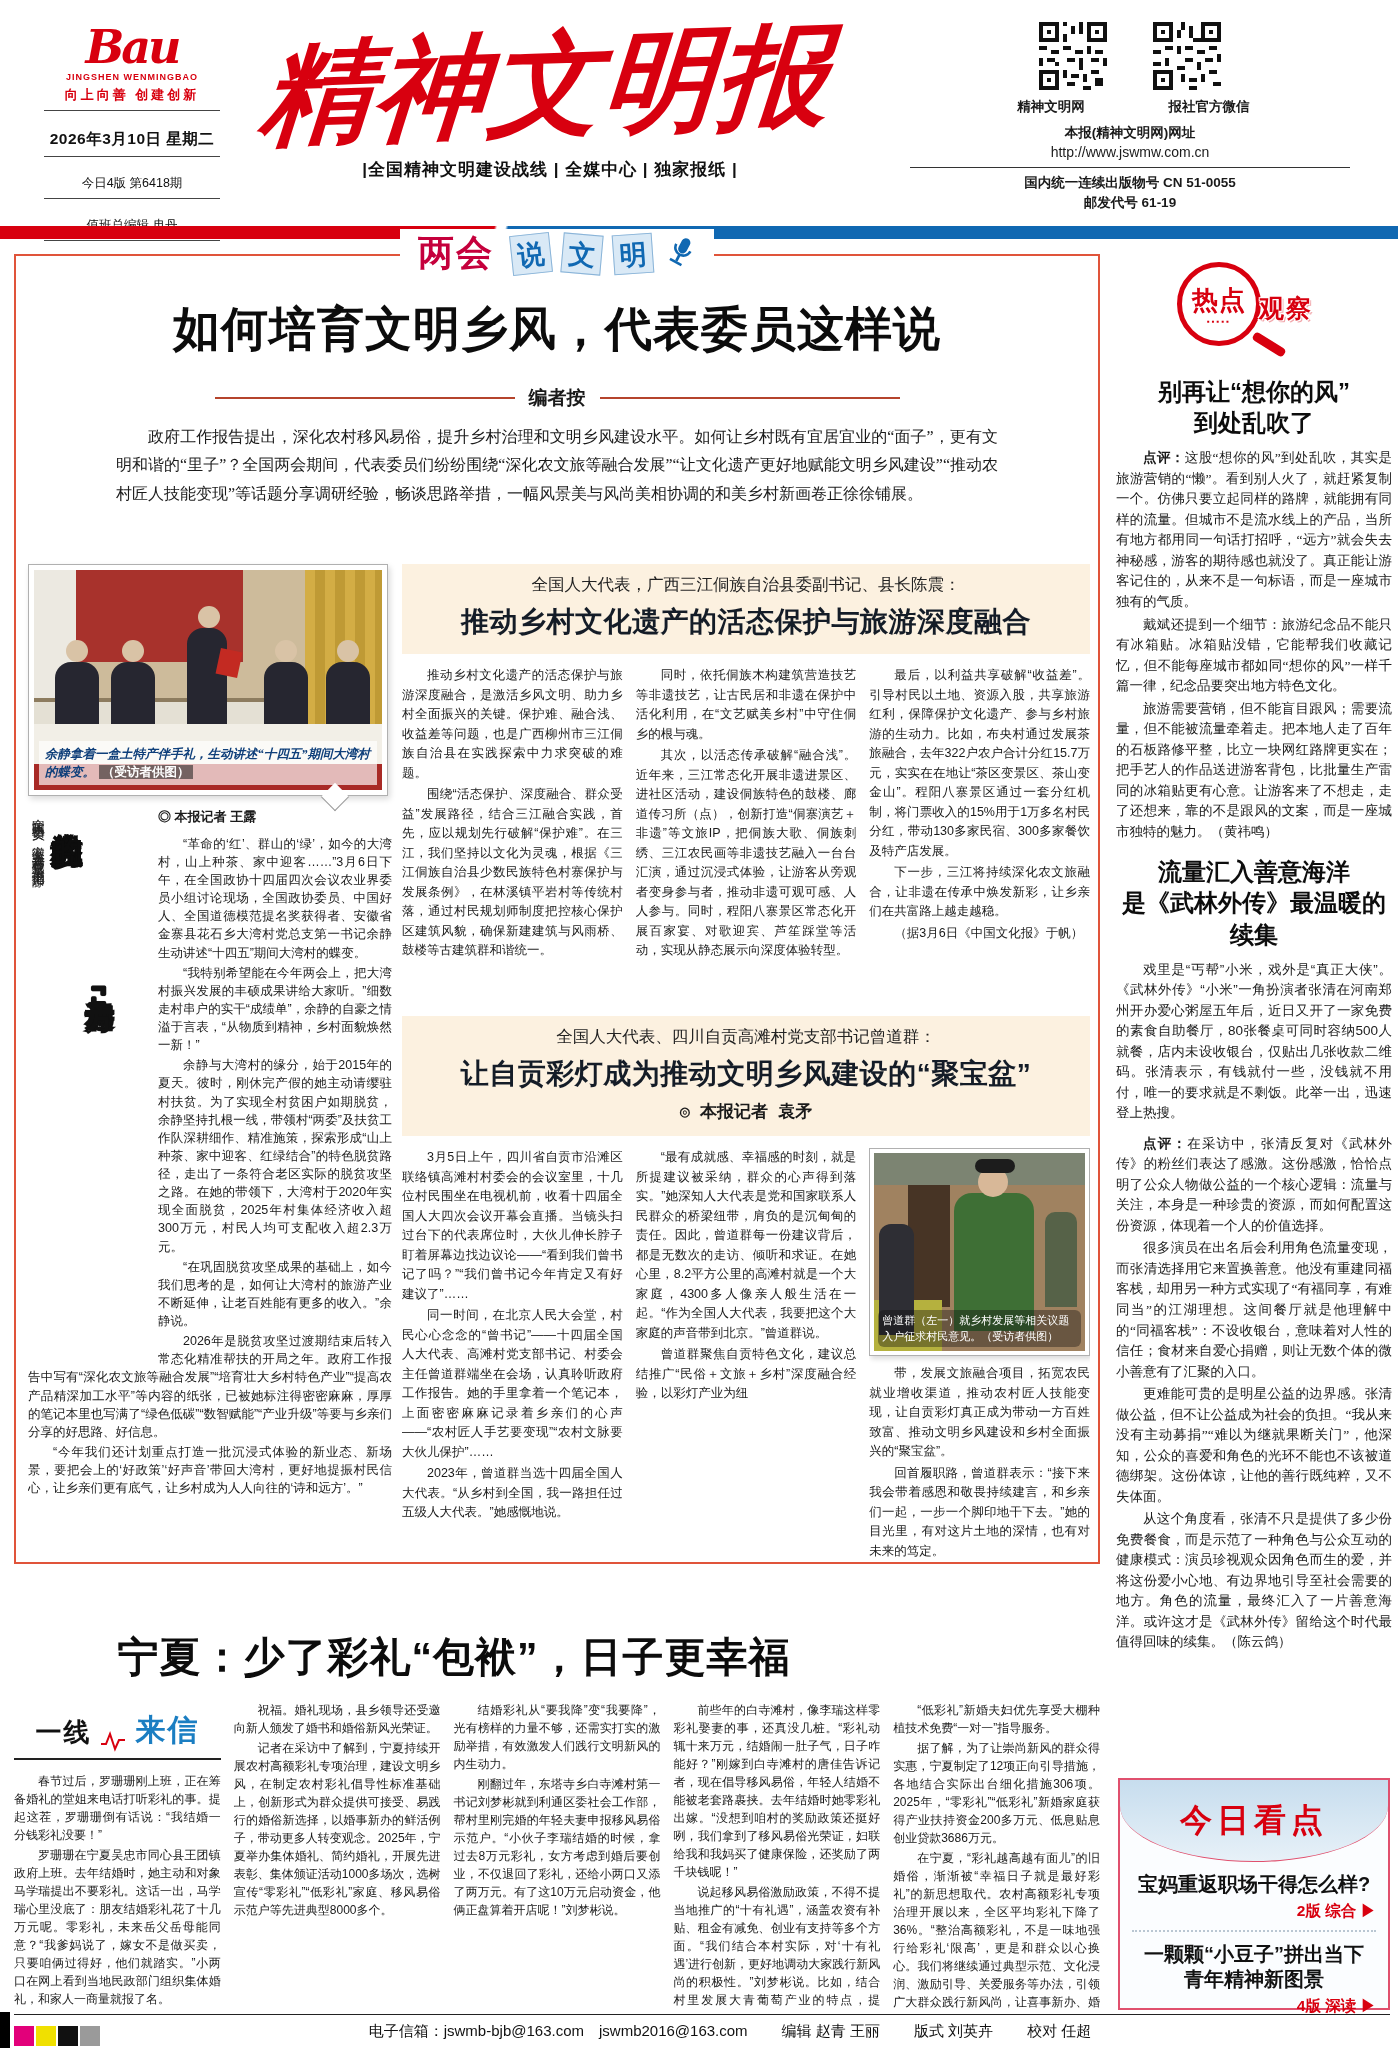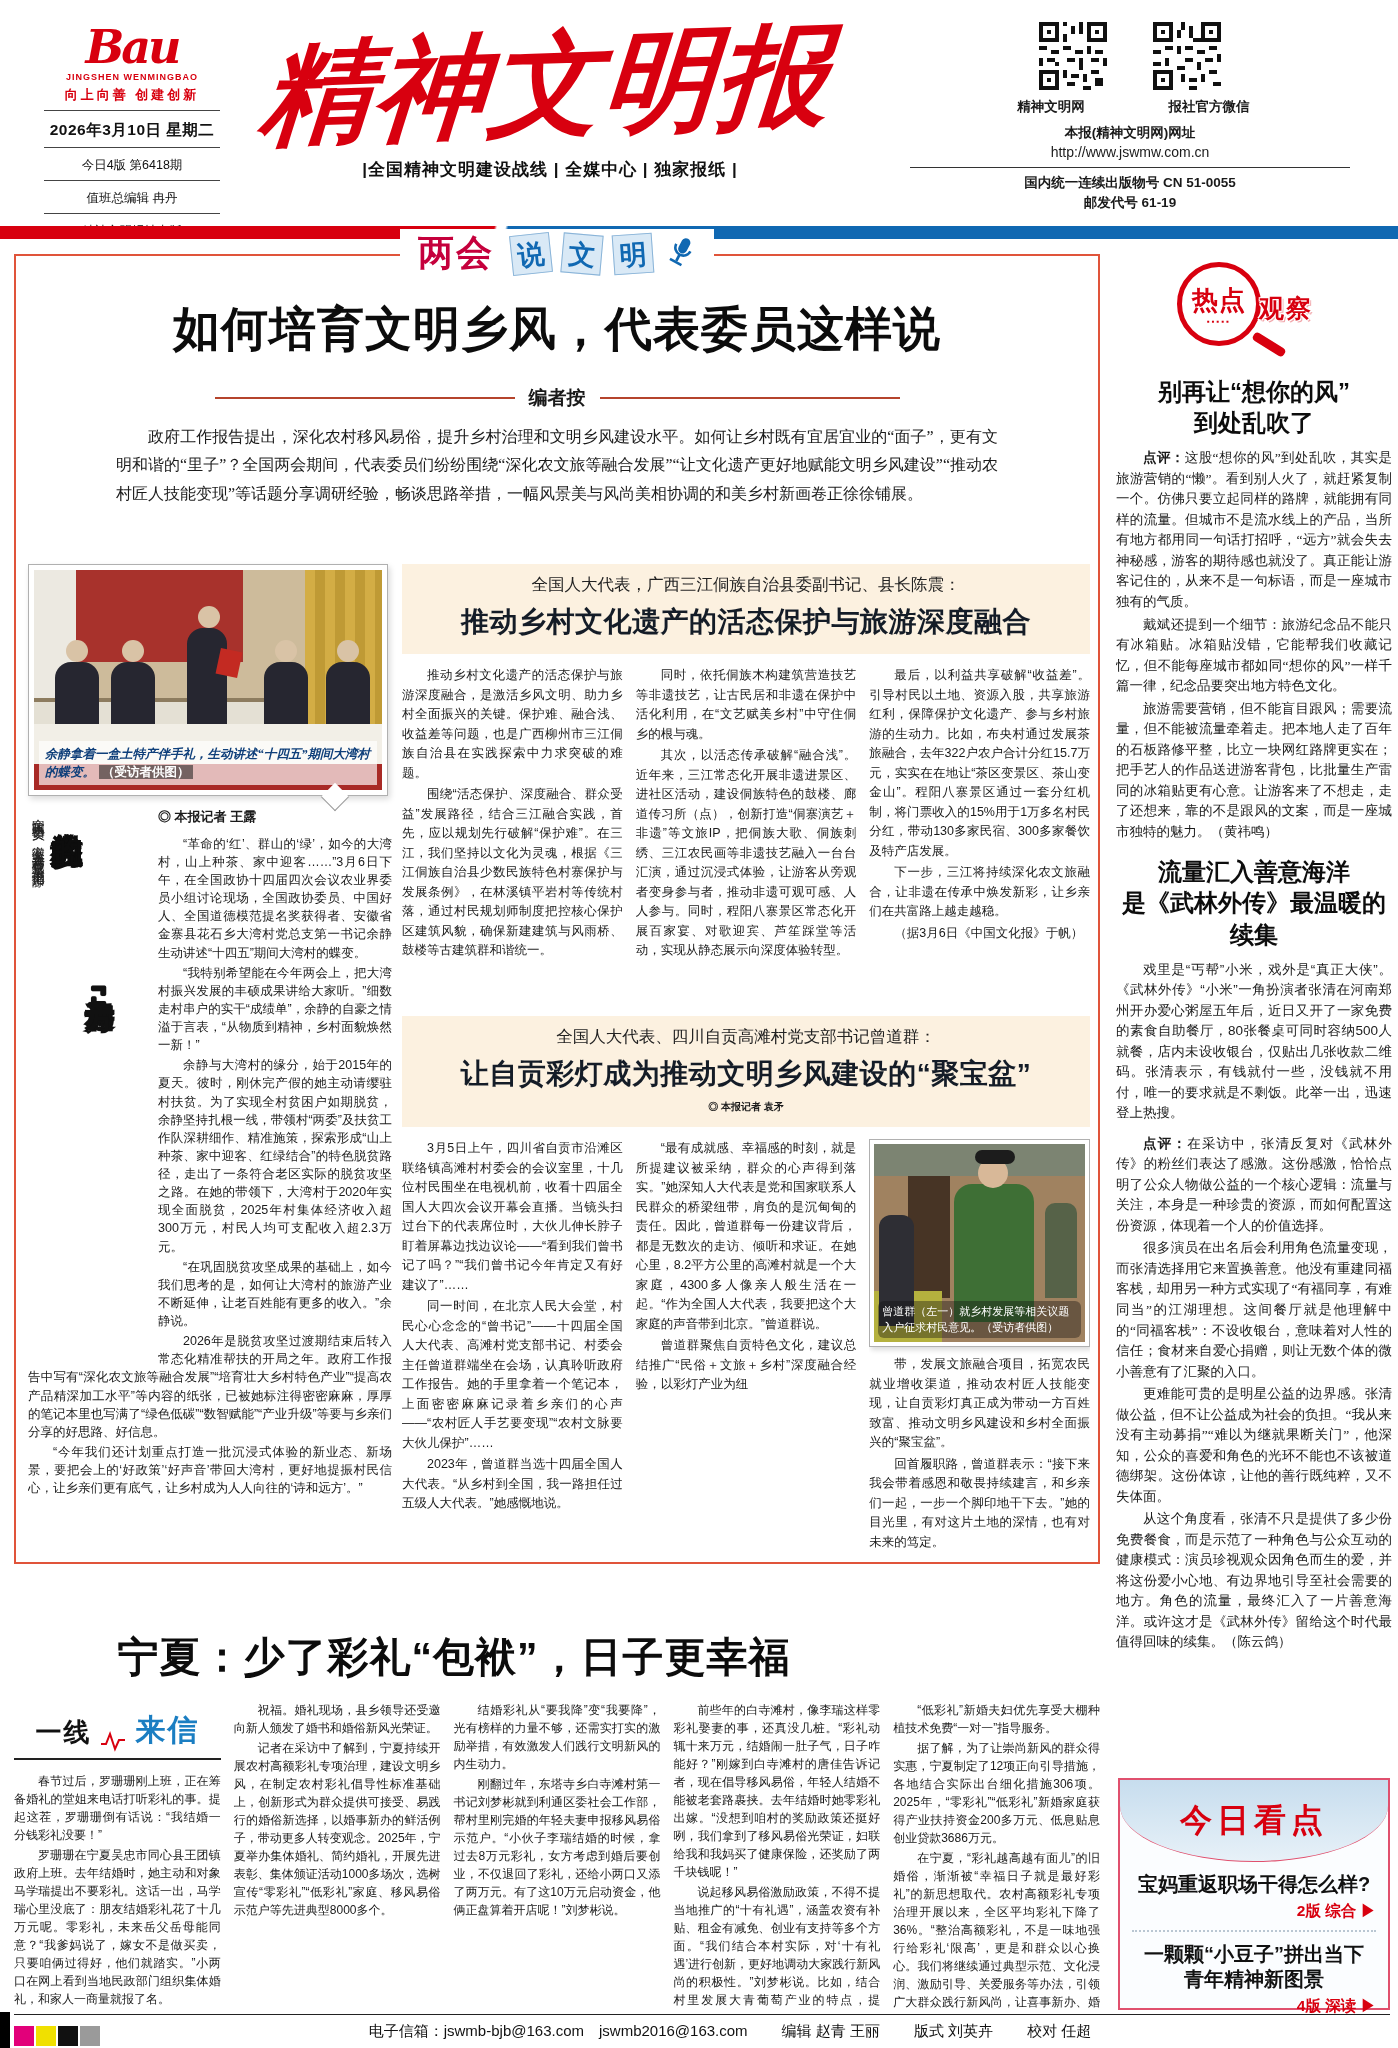--- a/index.html
+++ b/index.html
@@ -5,21 +5,21 @@
   * { box-sizing: border-box; margin: 0; padding: 0; }
   html,body { background:#f2f2f2; }
   body { font-family: "Liberation Sans", sans-serif; color:#1a1a1a; }
   .page { position:relative; width:1398px; height:2048px; background:#fff; margin:0 auto; overflow:hidden; }
 
   
   .mast-left { position:absolute; left:44px; top:24px; width:176px; text-align:center; }
   .logo-script { font-family:"DejaVu Serif", serif; font-style:italic; font-weight:900; font-size:46px; color:#d8000f; line-height:1; letter-spacing:-3px; }
   .logo-sub { font-size:9px; font-weight:bold; color:#d8000f; letter-spacing:1px; margin-top:2px; }
   .logo-slogan { font-size:13px; font-weight:bold; color:#d8000f; letter-spacing:3px; margin-top:4px; }
-  .mrow { border-top:1px solid #444; margin-top:6px; padding-top:9px; font-size:12.5px; color:#111; }
+  .mrow { border-top:1px solid #444; margin-top:6px; padding-top:18px; font-size:12.5px; color:#111; }
   .mrow.date { font-size:15.5px; font-weight:900; letter-spacing:.5px; }
   .mast-title { position:absolute; left:226px; top:22px; width:640px; text-align:center;
     font-family:"DejaVu Serif", serif; font-style:italic; font-weight:900; font-size:112px; line-height:1.1;
     color:#d8000f; transform:rotate(-2deg) skewX(-6deg); letter-spacing:2px; }
   .tagline { position:absolute; left:280px; top:158px; width:540px; text-align:center; font-size:17px; font-weight:bold; color:#111; letter-spacing:1px; }
   .mast-right { position:absolute; left:870px; top:18px; width:520px; text-align:center; }
   .qr-row { display:flex; justify-content:center; gap:38px; }
   .qr-fig svg { display:block; }
   .qr-label { font-size:13.5px; font-weight:bold; margin-top:4px; }
   .site-label { font-size:13.5px; font-weight:bold; margin-top:8px; }
@@ -74,21 +74,21 @@
   .vt2 { writing-mode:vertical-lr; font-size:29px; font-weight:900; line-height:1.08; padding-top:170px; color:#fff;
     -webkit-text-stroke:1.3px #111; text-shadow:0 0 1px #111; }
   .byline { font-weight:bold; font-size:13px; margin-bottom:8px; }
 
   
   .art { position:absolute; left:386px; width:688px; }
   .art1 { top:308px; } .art2 { top:760px; height:536px; }
   .art-head { background:#fcf1e0; padding:10px 10px 13px 10px; text-align:center; }
   .kicker { font-size:16.5px; color:#222; margin-bottom:7px; }
   .a-title { font-size:28px; font-weight:900; color:#141c27; letter-spacing:.5px; }
-  .a-byline { margin-top:7px; font-size:10px; font-weight:bold; }
+  .a-byline { margin-top:7px; font-size:17px; font-weight:bold;font-family:Liberation Mono, monospace; }
   .cols { display:flex; gap:13px; margin-top:12px; }
   .col { flex:1 1 0; font-size:12.5px; line-height:1.56; overflow:hidden; }
   .art1 .cols { height:346px; }
   .art2 .cols { height:424px; }
 
   
   .photoB { position:relative; width:100%; height:208px; background:#fff; border:1px solid #b0b0b0; padding:4px; margin-bottom:8px; box-shadow:2px 3px 5px rgba(0,0,0,.14); }
   .pb-scene { position:relative; width:100%; height:100%; overflow:hidden; background:#a08260; }
   .pb-roof { position:absolute; top:0; left:0; width:100%; height:16%; background:#7c8472; }
   .pb-door { position:absolute; left:16%; top:16%; width:20%; height:62%; background:#473425; }

